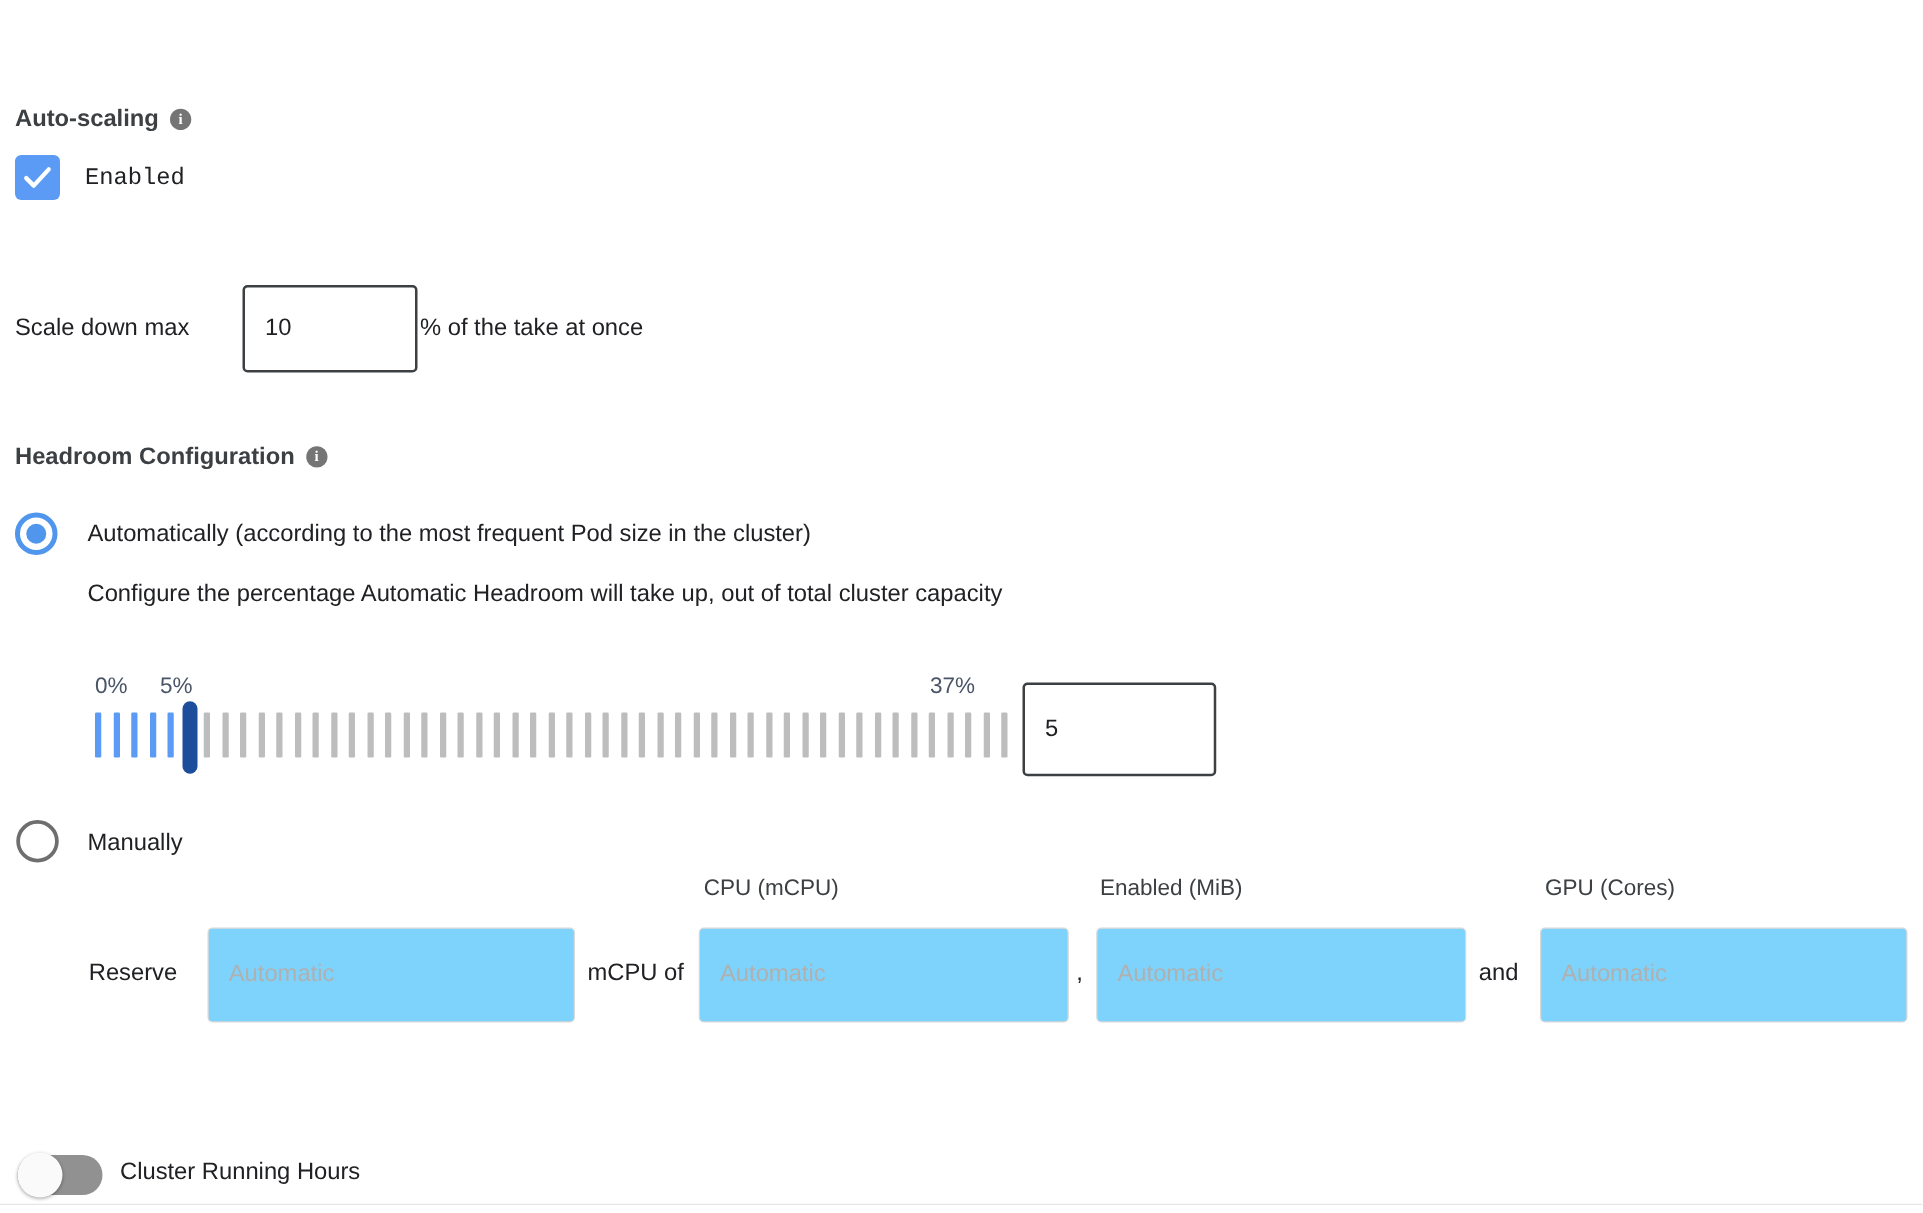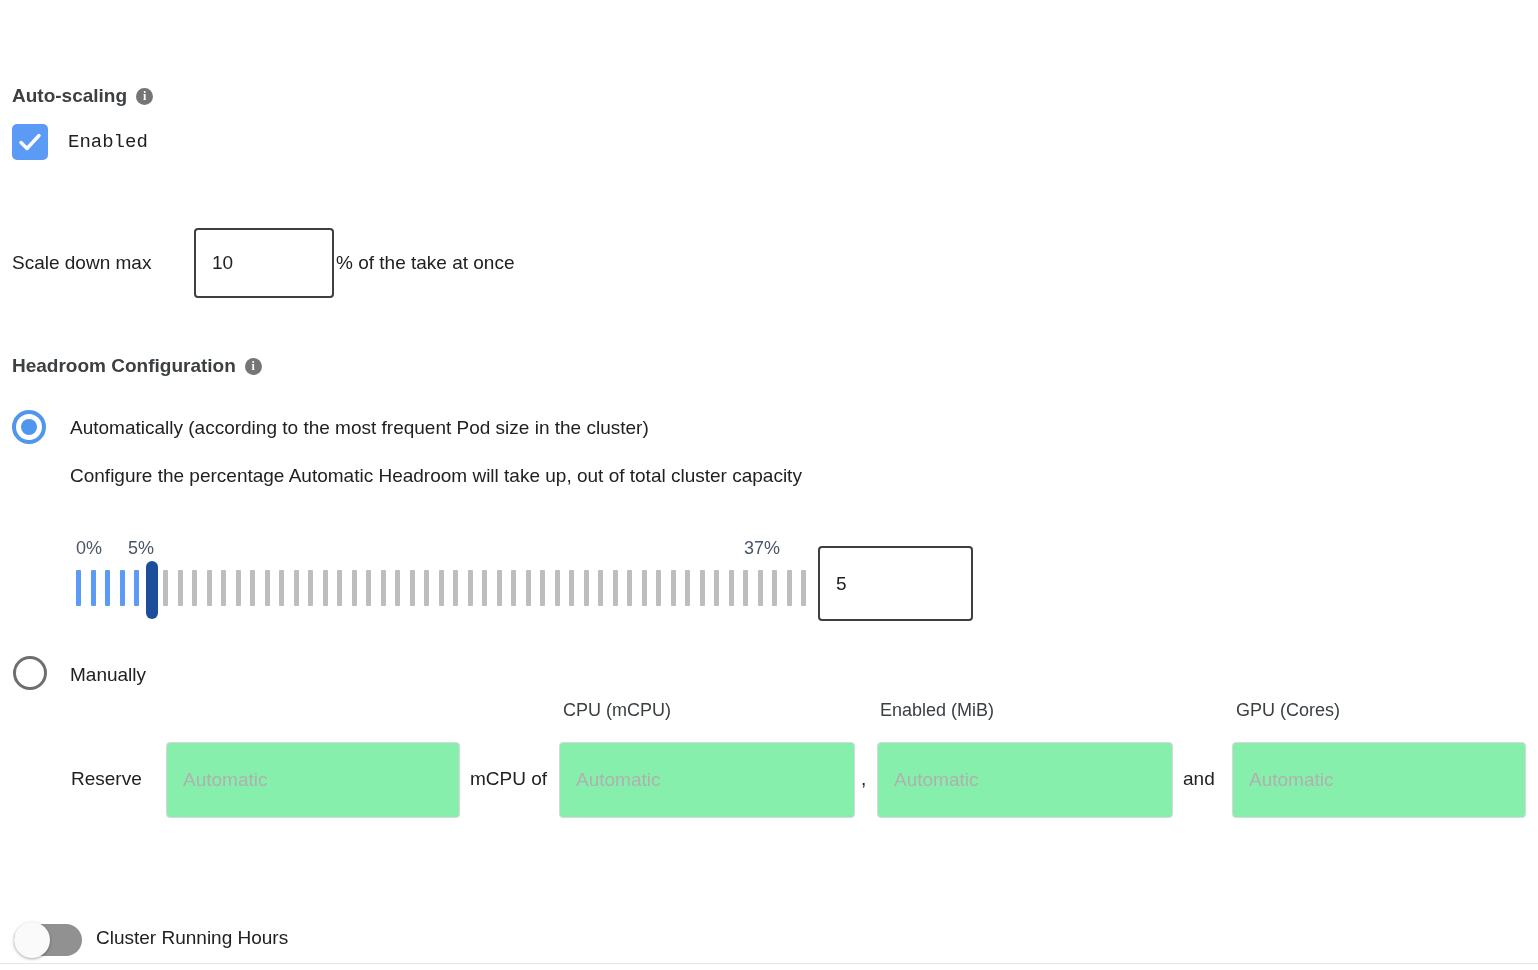--- a/index.html
+++ b/index.html
@@ -100,21 +100,21 @@
     font-family: "Liberation Sans", sans-serif;
     font-size: 19px;
     color: #202124;
     padding: 0 16px;
     outline: none;
   }
   .dinput {
     position: absolute;
     border: 1px solid #d8d8d8;
     border-radius: 4px;
-    background: #86efac;
+    background: #7dd3fc;
     font-family: "Liberation Sans", sans-serif;
     font-size: 19px;
     color: #202124;
     padding: 0 16px;
     outline: none;
   }
   .dinput::placeholder { color: #b0b0b0; }
 
   
   .slider-wrap { position: absolute; left: 0; top: 0; }

